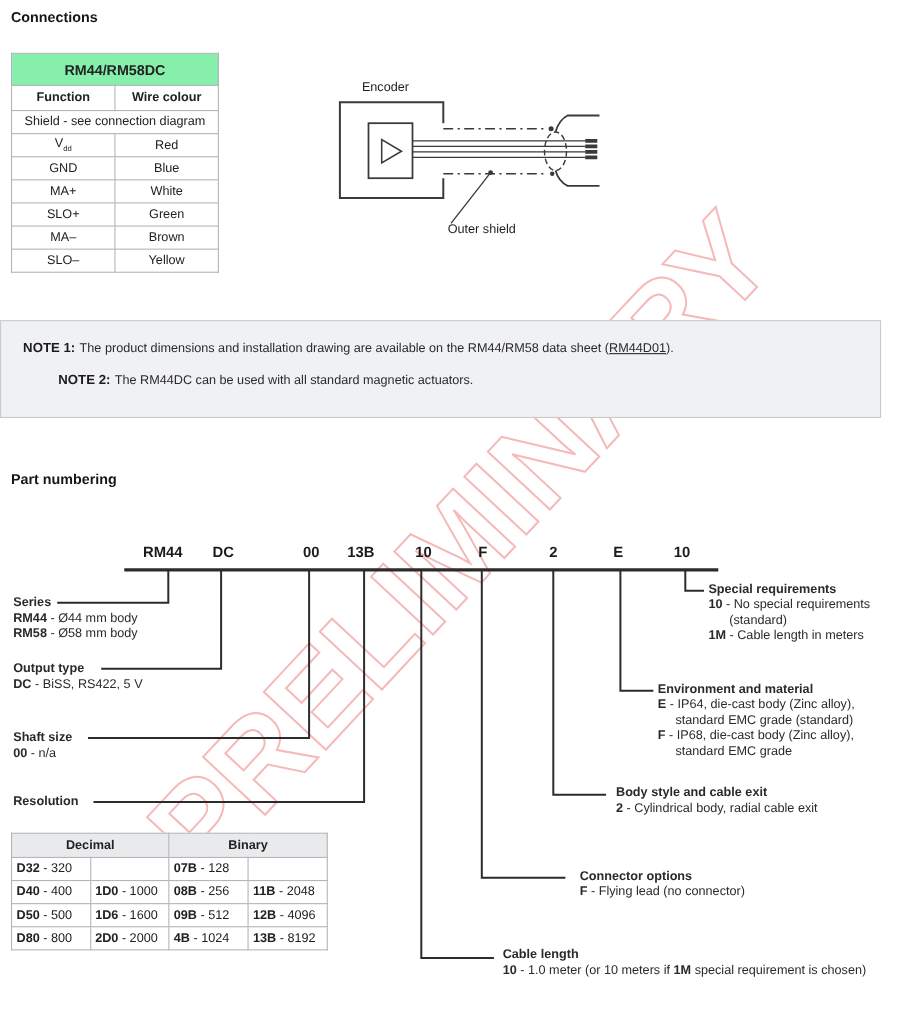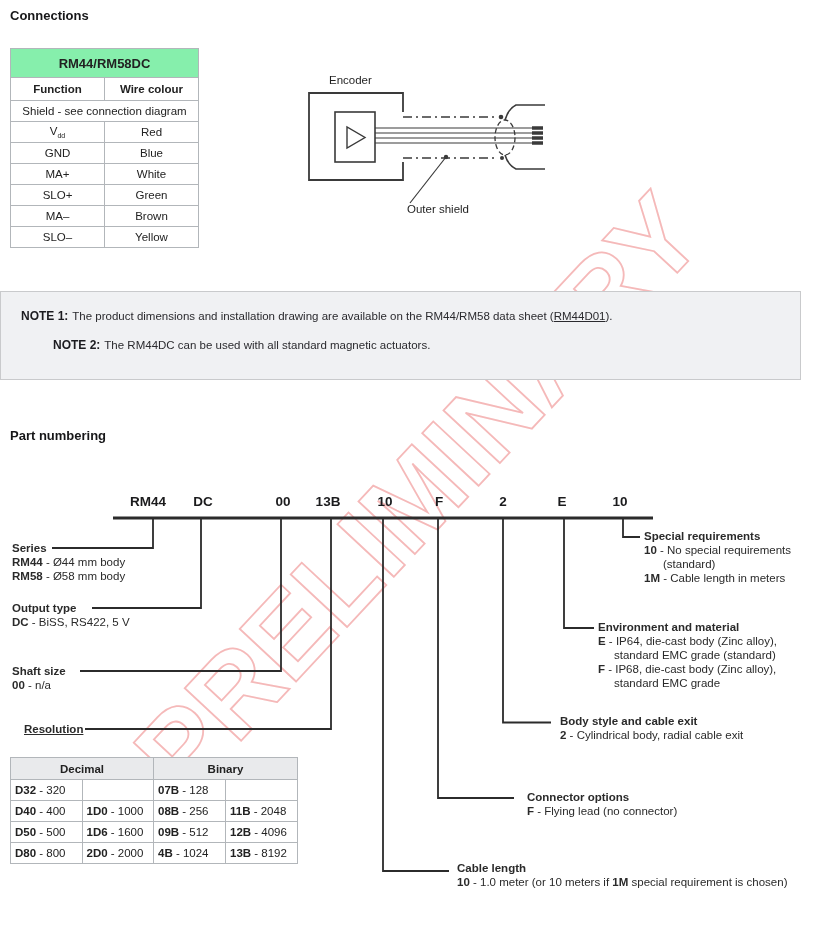--- a/index.html
+++ b/index.html
@@ -157,21 +157,21 @@
   <div class="lblblock" style="left:12px;top:601px;">
     <div class="t">Output type</div>
     <div><span class="b">DC</span><span> - BiSS, RS422, 5 V</span></div>
   </div>
 
   <div class="lblblock" style="left:12px;top:664px;">
     <div class="t">Shaft size</div>
     <div><span class="b">00</span><span> - n/a</span></div>
   </div>
 
-  <div class="lblblock" style="left:24px;top:722px;text-decoration:underline;">
+  <div class="lblblock" style="left:12px;top:722px;">
     <div class="t">Resolution</div>
   </div>
 
   <div class="lblblock" style="left:644px;top:529px;">
     <div class="t">Special requirements</div>
     <div><span class="b">10</span><span> - No special requirements</span></div>
     <div style="padding-left:19px;">(standard)</div>
     <div><span class="b">1M</span><span> - Cable length in meters</span></div>
   </div>
 

